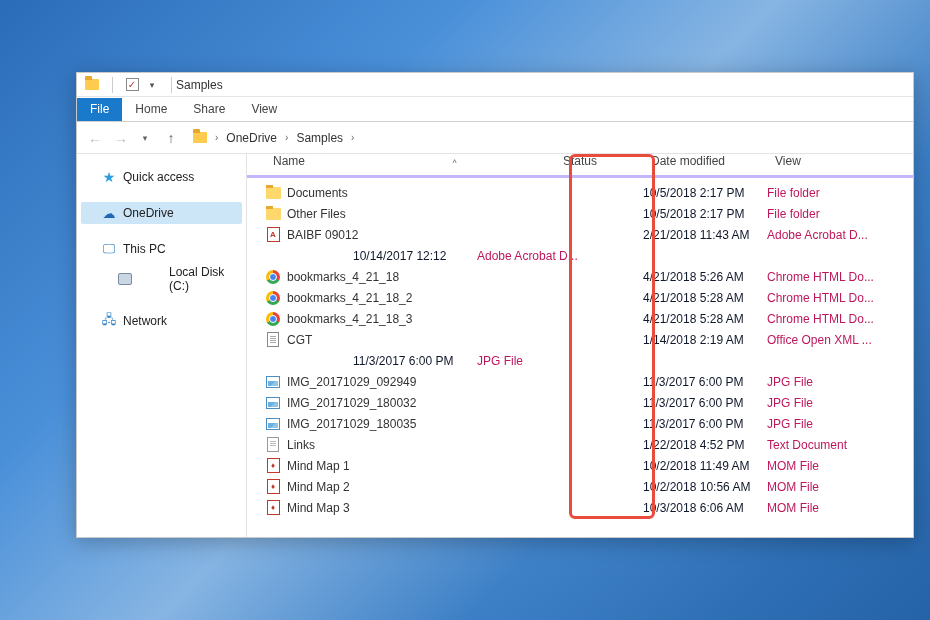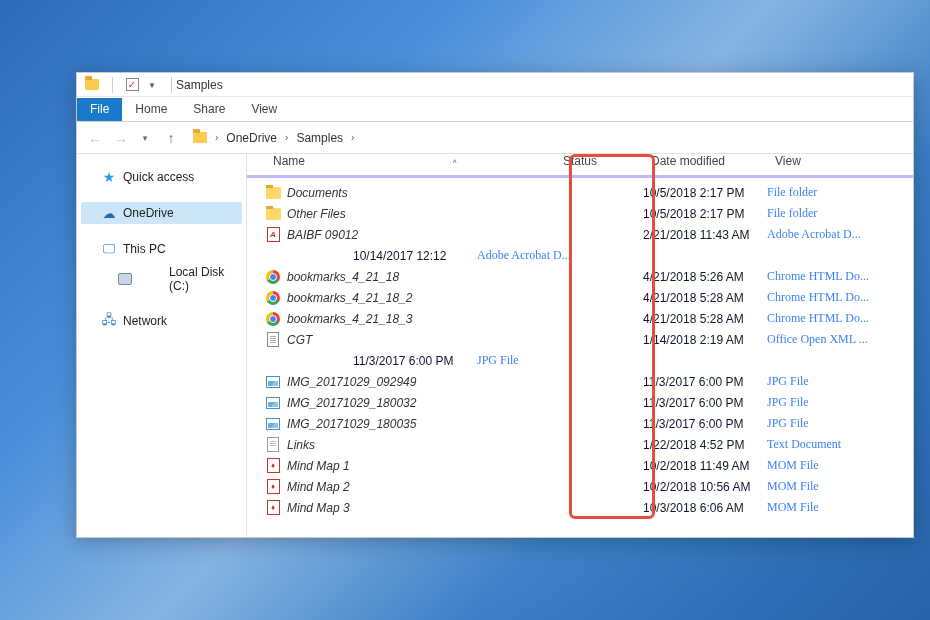--- a/index.html
+++ b/index.html
@@ -105,24 +105,24 @@
       padding-left: 18px;
     }
     .col { padding: 0 8px; }
     .col-name { width: 290px; display:flex; align-items:center; justify-content:space-between; }
     .col-name .sort { font-size:8px; color:#666; margin-right:90px; }
     .col-status { width: 88px; }
     .col-date { width: 124px; }
     .col-type { flex:1; }
     .file-list { flex:1; overflow:hidden; padding: 4px 0 4px 18px; }
     .row { display:flex; align-items:center; height:21px; font-size:12px; color:#333; }
-    .row .cell-name { width: 290px; display:flex; align-items:center; gap:6px; overflow:hidden; white-space:nowrap;font-style:italic; }
+    .row .cell-name { width: 290px; display:flex; align-items:center; gap:6px; overflow:hidden; white-space:nowrap; }
     .row .cell-status { width: 88px; }
     .row .cell-date { width: 124px; color:#0f172a; white-space:nowrap; }
-    .row .cell-type { flex:1; color:#3b82f6; overflow:hidden; text-overflow:ellipsis; white-space:nowrap;font-family:Liberation Serif, serif; }
+    .row .cell-type { flex:1; color:#be185d; overflow:hidden; text-overflow:ellipsis; white-space:nowrap; }
     .file-icon { width:16px; height:16px; display:flex; align-items:center; justify-content:center; flex:0 0 16px; }
     
     .ico-folder { width:15px; height:12px; background:#ffd86b; border-radius:1px; position:relative; }
     .ico-folder::before { content:""; position:absolute; top:-3px; left:0; width:7px; height:4px; background:#e6a82e; border-radius:1px 1px 0 0; }
     .ico-pdf { width:13px; height:15px; background:#fff; border:1px solid #c0392b; position:relative; display:flex; align-items:center; justify-content:center; }
     .ico-pdf::after { content:"A"; font-size:8px; font-weight:bold; color:#c0392b; }
     .ico-chrome { width:14px; height:14px; border-radius:50%; background: conic-gradient(#ea4335 0 120deg, #34a853 120deg 240deg, #fbbc05 240deg 360deg); position:relative; }
     .ico-chrome::after { content:""; position:absolute; top:3px; left:3px; width:8px; height:8px; background:#4285f4; border:1.5px solid #fff; border-radius:50%; box-sizing:border-box; }
     .ico-doc { width:12px; height:15px; background:#fff; border:1px solid #888; position:relative; }
     .ico-doc::before { content:""; position:absolute; top:3px; left:2px; right:2px; height:1px; background:#aaa; box-shadow: 0 2px 0 #aaa, 0 4px 0 #aaa, 0 6px 0 #aaa; }

